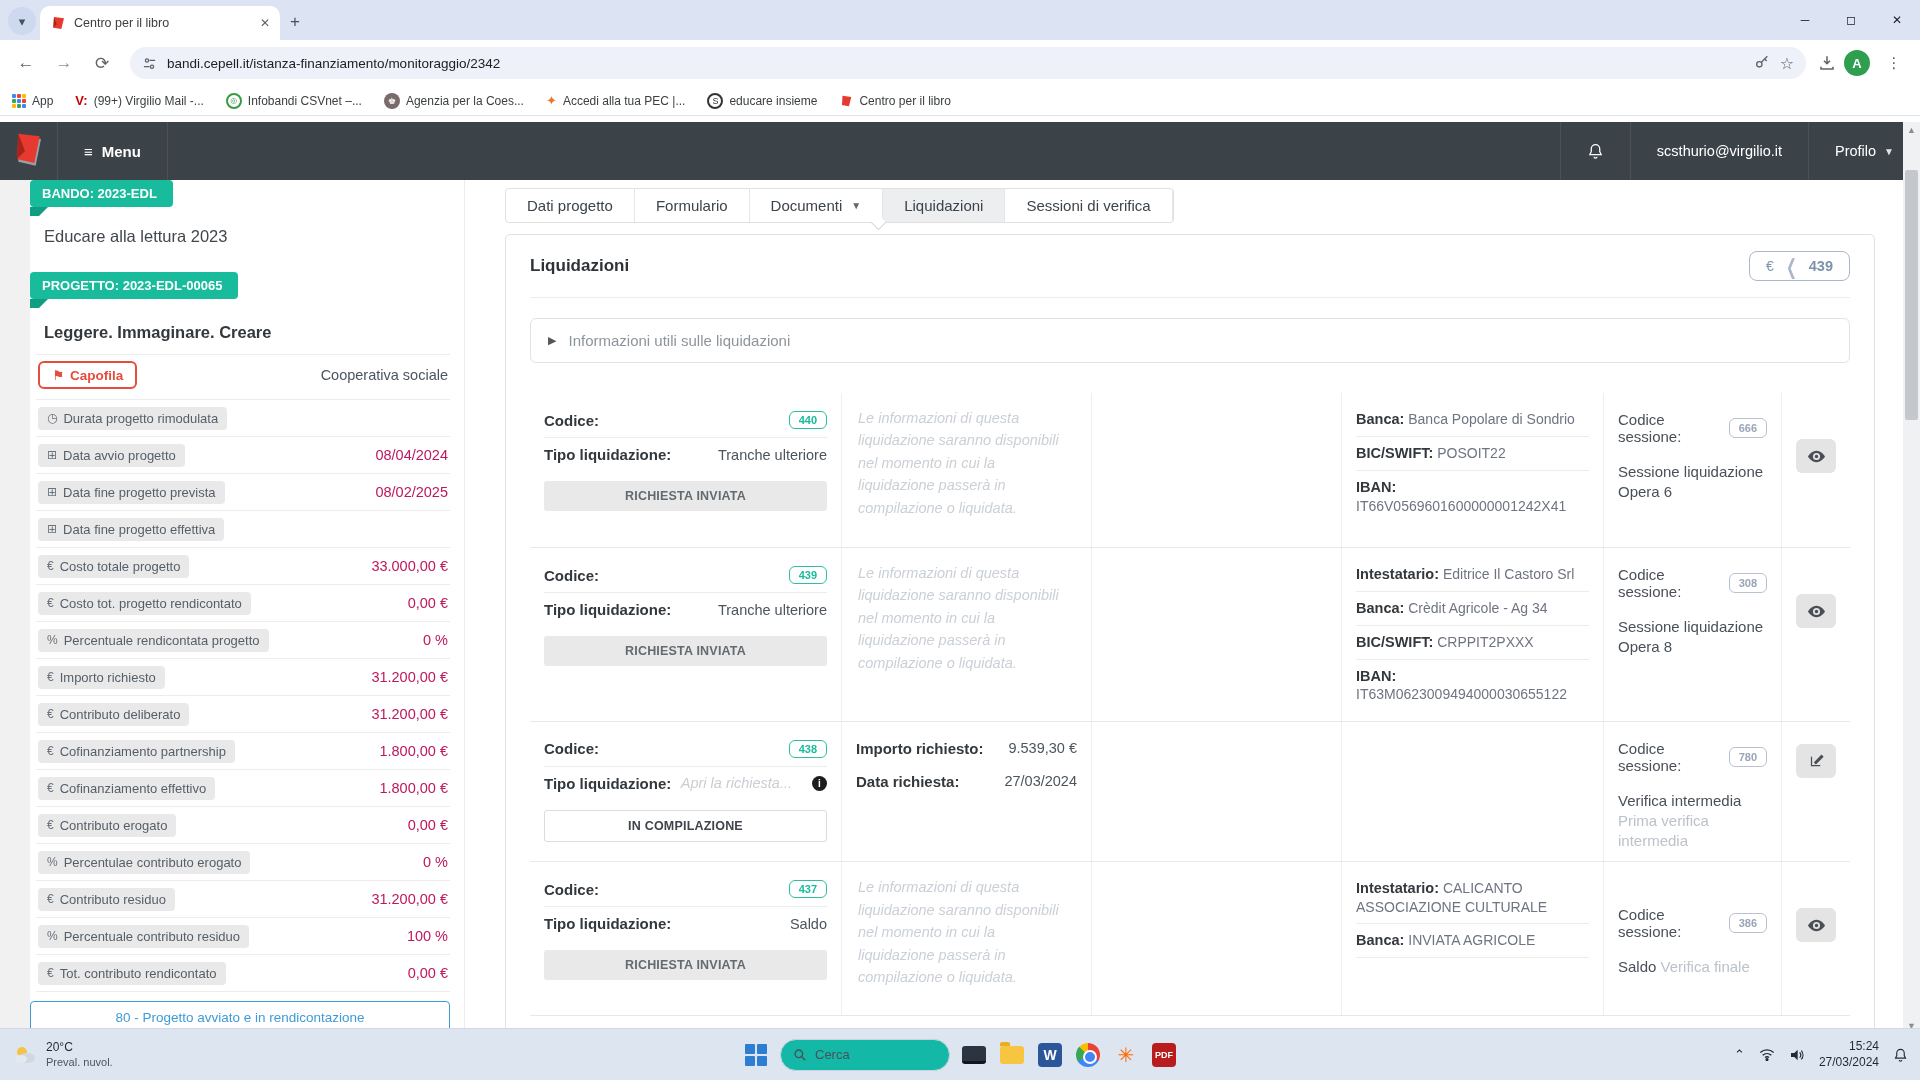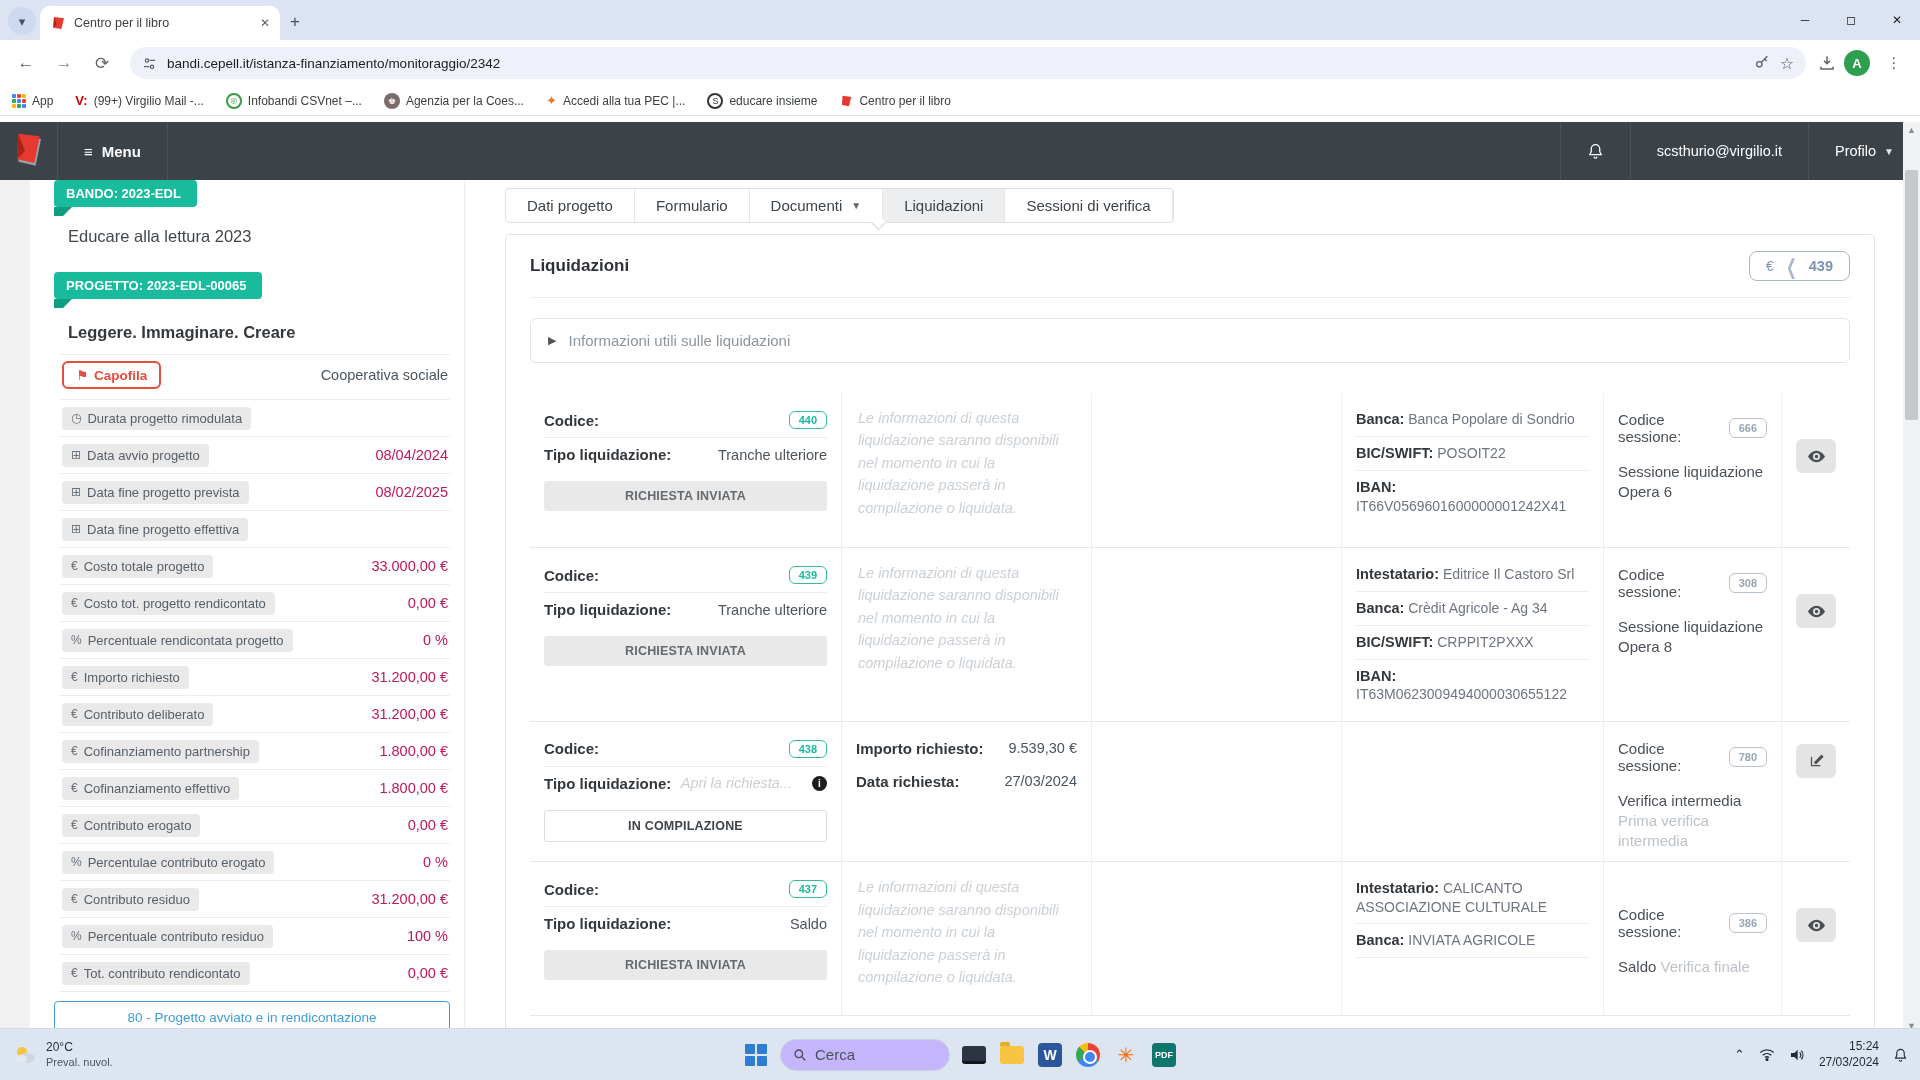--- a/index.html
+++ b/index.html
@@ -42,21 +42,21 @@
   .menu-btn { display:flex; align-items:center; gap:9px; padding:0 26px; border-right:1px solid rgba(255,255,255,.08); font-weight:bold; font-size:15px; }
   .hspacer { flex:1; }
   .hitem { display:flex; align-items:center; padding:0 26px; border-left:1px solid rgba(255,255,255,.08); font-size:14.5px; gap:8px; }
   .caret-down { font-size:10px; opacity:.85; }
 
   
   .appbody { position:absolute; top:180px; left:0; right:17px; bottom:46px; background:#fff; overflow:hidden; }
   .leftstrip { position:absolute; left:0; top:0; width:30px; height:100%; background:#f1f1f2; }
 
   
-  .sidebar { position:absolute; left:30px; top:0; width:435px; height:100%; background:#fff; padding:0 14px 0 24px; border-right:1px solid #ededed; }
+  .sidebar { position:absolute; left:30px; top:0; width:435px; height:100%; background:#fff; padding:0 14px 0 0; border-right:1px solid #ededed; }
   .gbadge { position:relative; display:inline-block; background:#18bc9c; color:#fff; font-weight:bold; font-size:13px; padding:6px 16px 6px 12px; border-radius:4px; }
   .gbadge::after { content:""; position:absolute; left:0; bottom:-9px; width:0; height:0; border:9px solid transparent; border-top-color:#109e83; border-left-color:#109e83; border-bottom-width:0; border-right-width:9px; }
   .bando-title { font-size:16.5px; color:#41474d; margin:20px 0 0 14px; }
   .proj-badge { margin-top:26px; }
   .proj-title { font-size:16.5px; font-weight:bold; color:#33383d; margin:24px 0 0 14px; }
   .capo-row { display:flex; align-items:center; justify-content:space-between; margin:12px 0 0 6px; padding:6px 2px 10px 2px; border-top:1px solid #ececec; border-bottom:1px solid #ececec; }
   .capo-badge { display:inline-flex; align-items:center; gap:6px; border:2px solid #e74c3c; color:#e74c3c; font-weight:bold; font-size:13.5px; border-radius:6px; padding:4px 12px; }
   .capo-val { font-size:14.5px; color:#4c555e;margin-left:28px; }
   .srows { margin:0 0 0 6px; }
   .srow { display:flex; align-items:center; justify-content:space-between; height:37px; border-bottom:1px solid #ececec; padding:0 2px; }
@@ -126,30 +126,30 @@
   .pg-thumb { position:absolute; left:2px; width:13px; top:48px; height:250px; background:#c4c7cc; border-radius:2px; }
 
   
   .taskbar { position:absolute; left:0; right:0; bottom:0; height:52px; background:#dde5f0; border-top:1px solid #cfd8e4; display:flex; align-items:center; padding:0 12px; }
   .weather { display:flex; align-items:center; gap:8px; }
   .wtxt { font-size:12px; color:#1f2a35; line-height:1.25; }
   .wtxt .sub { font-size:11px; color:#4a5562; }
   .tb-center { position:absolute; left:50%; transform:translateX(-50%); display:flex; align-items:center; gap:10px; }
   .winlogo { display:grid; grid-template-columns:10px 10px; grid-gap:2px; }
   .winlogo i { width:10px; height:10px; background:#2d7dd2; border-radius:1px; }
-  .searchpill { width:170px; height:32px; background:#c4b5fd; border:1px solid #c9d3e0; border-radius:16px; display:flex; align-items:center; gap:8px; padding:0 12px; color:#49525c; font-size:15px; }
+  .searchpill { width:170px; height:32px; background:#14b8a6; border:1px solid #c9d3e0; border-radius:16px; display:flex; align-items:center; gap:8px; padding:0 12px; color:#49525c; font-size:13px; }
   .tbicon { width:28px; height:28px; display:flex; align-items:center; justify-content:center; border-radius:4px; }
   .ic-monitor { width:24px; height:18px; background:#2b3440; border-radius:3px; border-bottom:3px solid #11161d; }
   .ic-folder { width:24px; height:18px; background:#f8c543; border-radius:2px 3px 3px 3px; position:relative; }
   .ic-folder::before { content:""; position:absolute; top:-4px; left:0; width:10px; height:4px; background:#e8ae23; border-radius:2px 2px 0 0; }
   .ic-word { width:24px; height:24px; background:#2b579a; border-radius:4px; color:#fff; font-weight:bold; font-size:14px; display:flex; align-items:center; justify-content:center; }
   .ic-chrome { width:24px; height:24px; border-radius:50%; background:conic-gradient(#ea4335 0 33%, #4285f4 33% 66%, #34a853 66% 87%, #fbbc05 87% 100%); position:relative; }
   .ic-chrome::after { content:""; position:absolute; left:7px; top:7px; width:10px; height:10px; border-radius:50%; background:#4285f4; border:2px solid #fff; }
   .ic-ast { color:#ff6a00; font-size:20px; font-weight:bold; line-height:1; }
-  .ic-pdf { width:24px; height:24px; background:#0f766e; border-radius:4px; color:#fff; font-size:9px; font-weight:bold; display:flex; align-items:center; justify-content:center; }
+  .ic-pdf { width:24px; height:24px; background:#b91c1c; border-radius:4px; color:#fff; font-size:9px; font-weight:bold; display:flex; align-items:center; justify-content:center; }
   .tb-right { margin-left:auto; display:flex; align-items:center; gap:14px; }
   .trayic { color:#222b35; font-size:13px; }
   .clock { text-align:right; font-size:12px; color:#1f2a35; line-height:1.3; }
 
   svg { display:block; }
 </style>
 </head>
 <body>
 
 <div class="screen">

